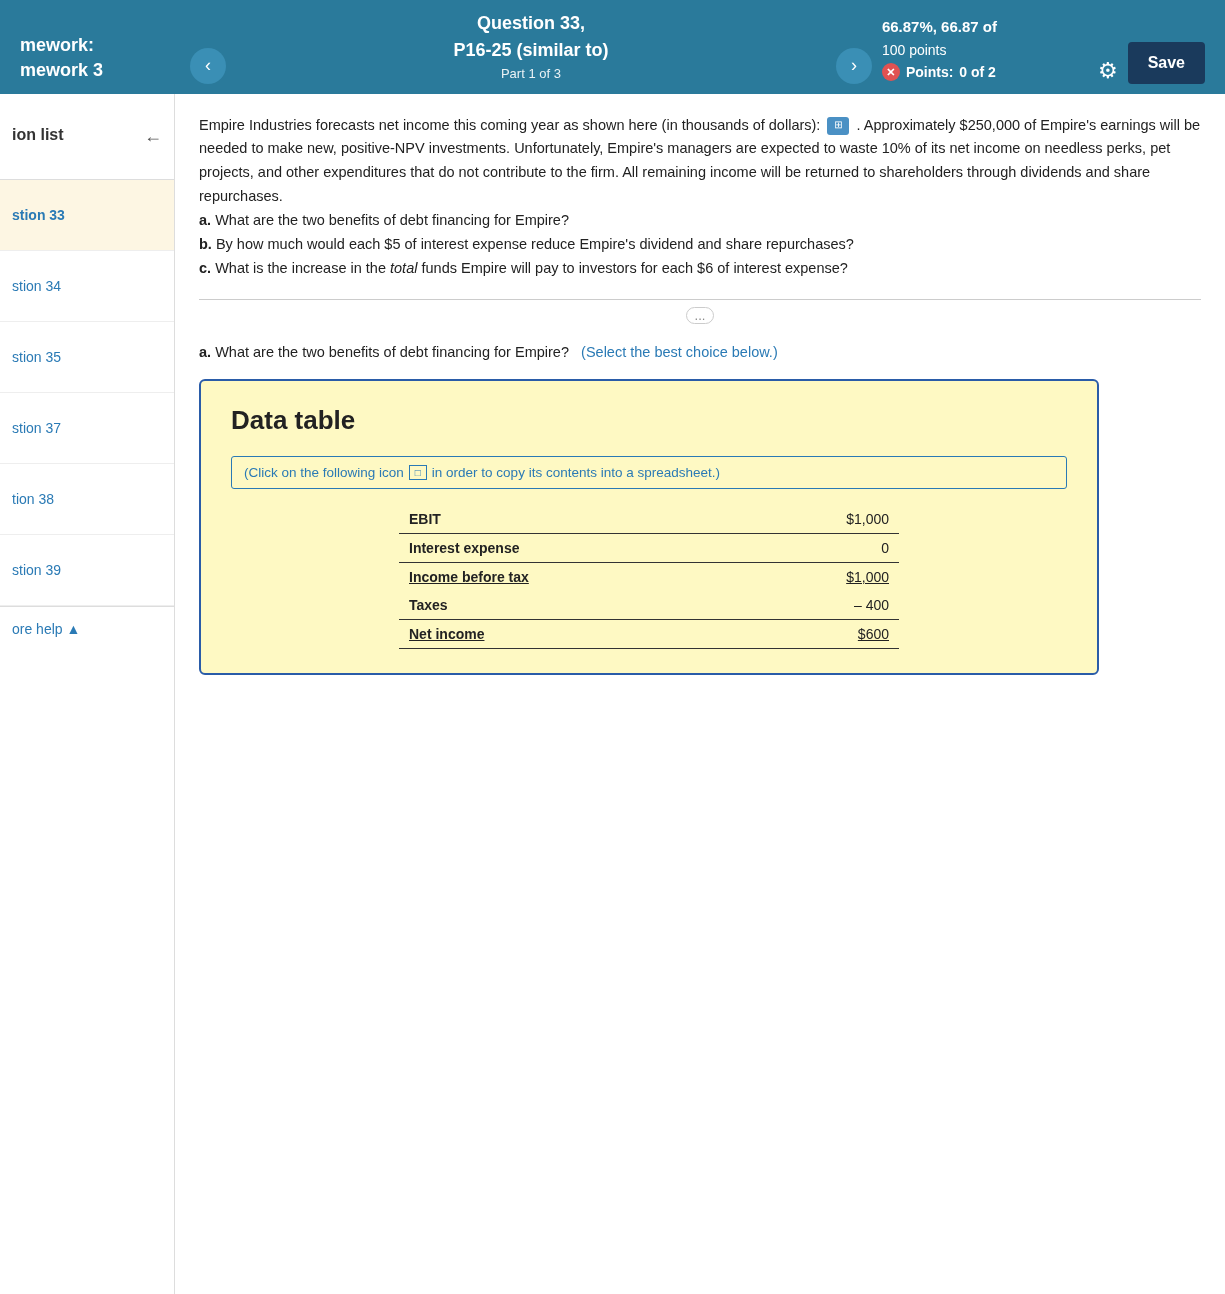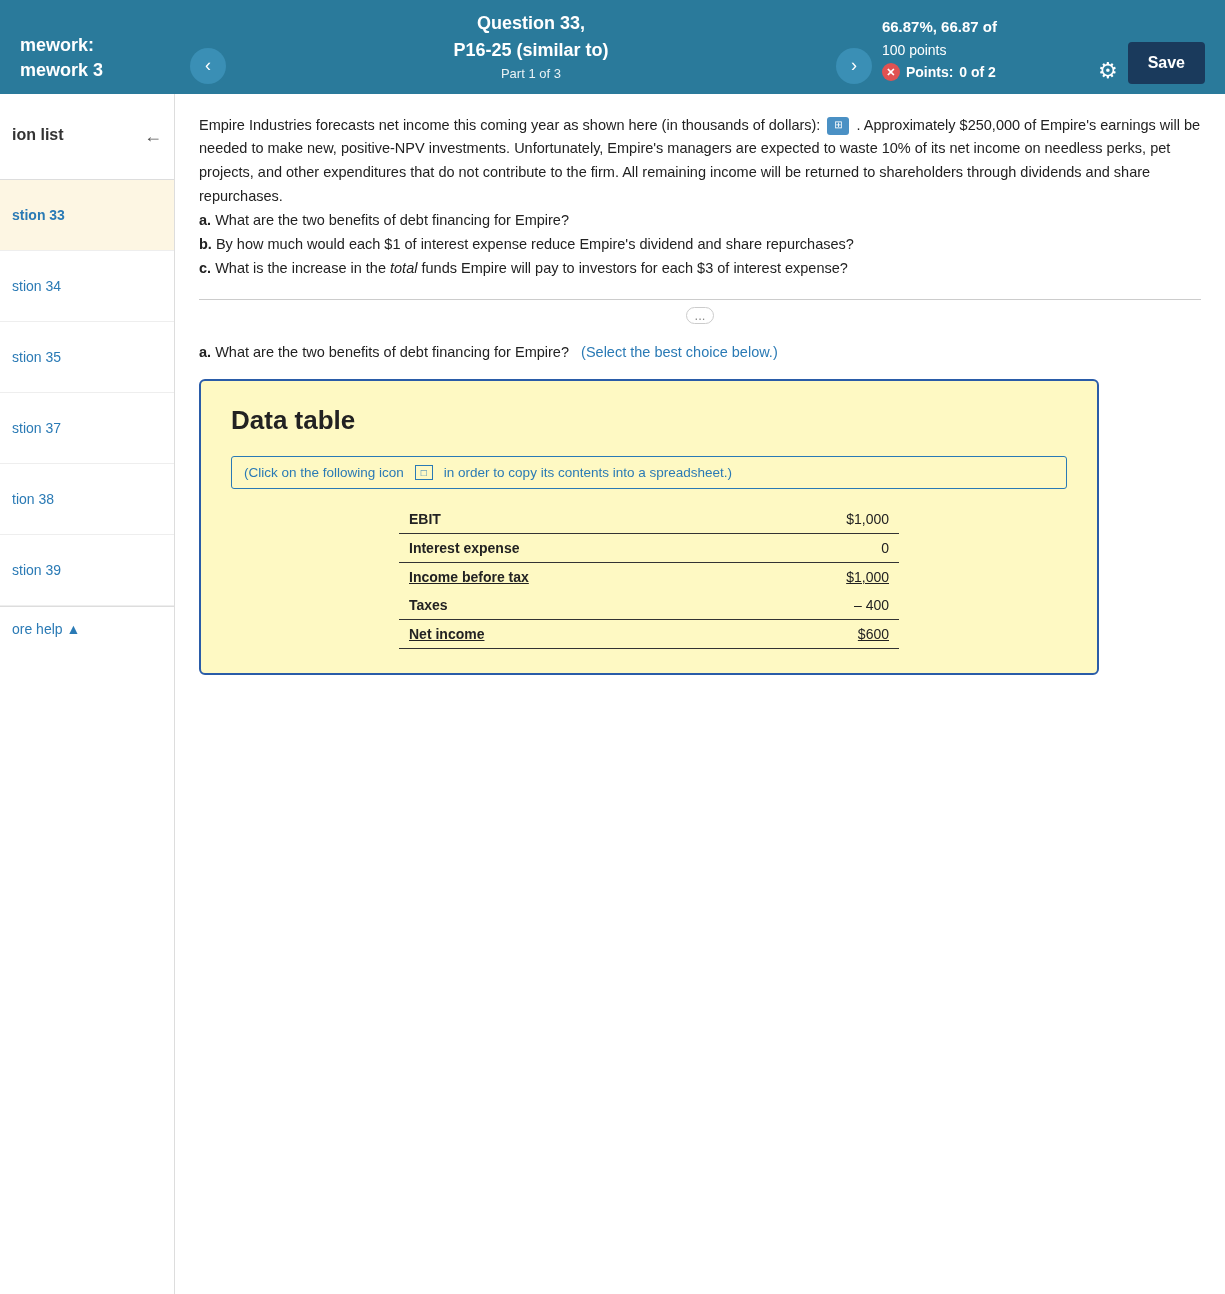--- a/index.html
+++ b/index.html
@@ -227,21 +227,21 @@
       font-weight: bold;
       color: #222;
       margin-bottom: 20px;
     }
     .copy-instruction {
       color: #2a7ab5;
       font-size: 13.5px;
       margin-bottom: 16px;
       display: flex;
       align-items: center;
-      gap: 11px;
+      gap: 5px;
       border: 1px solid #2a7ab5;
       padding: 8px 12px;
       border-radius: 3px;
     }
     .copy-icon {
       display: inline-flex;
       align-items: center;
       justify-content: center;
       border: 1px solid #2a7ab5;
       width: 18px;
@@ -331,26 +331,26 @@
 
     <div class="problem-text">
       <span>Empire Industries forecasts net income this coming year as shown here (in thousands of dollars):</span>
       <span class="table-icon">⊞</span>
       <span>. Approximately $250,000 of Empire's earnings will be needed to make new, positive-NPV investments. Unfortunately, Empire's managers are expected to waste 10% of its net income on needless perks, pet projects, and other expenditures that do not contribute to the firm. All remaining income will be returned to shareholders through dividends and share repurchases.</span>
       <br>
       <b>a.</b>
       <span>What are the two benefits of debt financing for Empire?</span>
       <br>
       <b>b.</b>
-      <span>By how much would each $1 of interest expense reduce Empire's dividend and share repurchases?</span>
+      <span>By how much would each $5 of interest expense reduce Empire's dividend and share repurchases?</span>
       <br>
       <b>c.</b>
       <span>What is the increase in the</span>
       <i>total</i>
-      <span>funds Empire will pay to investors for each $3 of interest expense?</span>
+      <span>funds Empire will pay to investors for each $6 of interest expense?</span>
     </div>
 
     <hr class="divider-line">
     <div class="divider-dots">
       <span>...</span>
     </div>
 
     <div class="question-part">
       <b>a.</b>
       <span> What are the two benefits of debt financing for Empire?&nbsp;&nbsp;</span>

